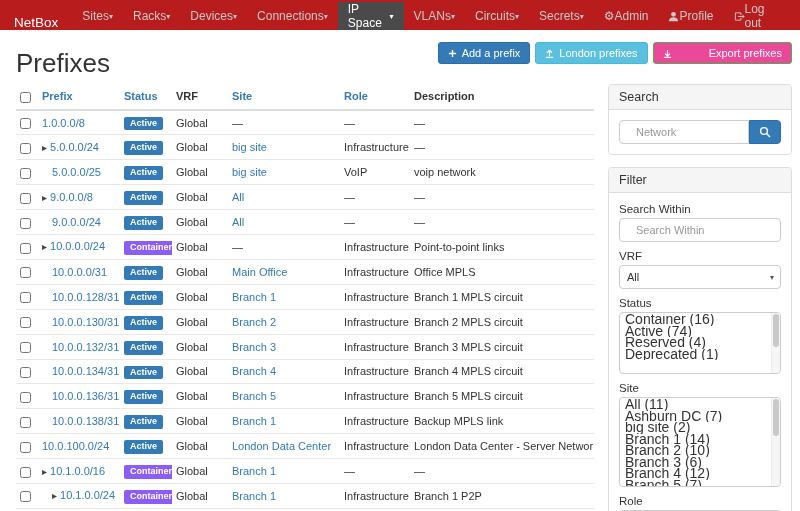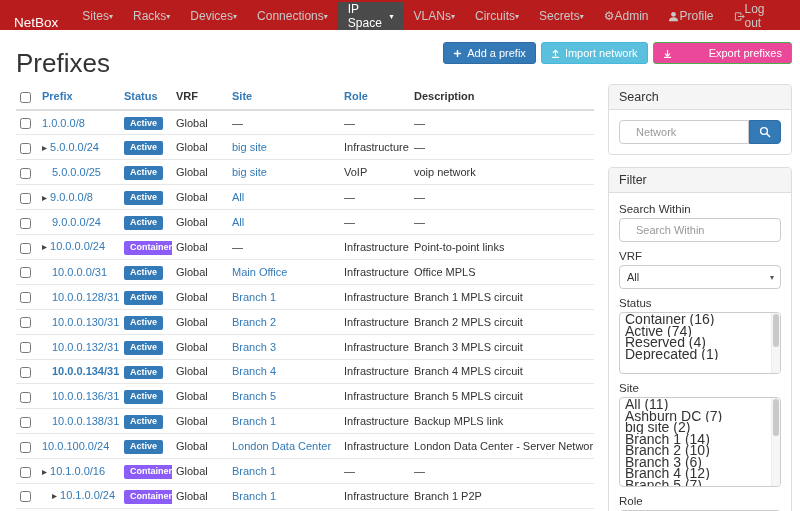--- a/index.html
+++ b/index.html
@@ -146,21 +146,21 @@
           </span>
           <span>Add a prefix</span>
         </button>
         <button class="btn btn-info">
           <span class="ic">
             <svg width="9" height="9" viewBox="0 0 10 10">
               <path d="M5 8V1.5M2.2 4.2L5 1.4l2.8 2.8" fill="none" stroke="#fff" stroke-width="1.3"></path>
               <path d="M1 9.3h8" stroke="#fff" stroke-width="1.3"></path>
             </svg>
           </span>
-          <span>Import network</span>
+          <span>London prefixes</span>
         </button>
         <button class="btn btn-success">
           <span class="ic">
             <svg width="9" height="9" viewBox="0 0 10 10">
               <path d="M5 1v6.5M2.2 5.2L5 8l2.8-2.8" fill="none" stroke="#fff" stroke-width="1.3"></path>
               <path d="M1 9.3h8" stroke="#fff" stroke-width="1.3"></path>
             </svg>
           </span>
           <span>Export prefixes</span>
         </button>
@@ -267,21 +267,21 @@
               <td class="cb-cell"><input type="checkbox" style=""></td>
               <td style="padding-left: 14px;"><a href="#" class="link">10.0.0.132/31</a></td>
               <td><span class="badge badge-active">Active</span></td>
               <td><span>Global</span></td>
               <td><a href="#" class="link">Branch 3</a></td>
               <td><span>Infrastructure</span></td>
               <td><span>Branch 3 MPLS circuit</span></td>
             </tr>
             <tr>
               <td class="cb-cell"><input type="checkbox" style=""></td>
-              <td style="padding-left: 14px; font-weight: bold;"><a href="#" class="link">10.0.0.134/31</a></td>
+              <td style="padding-left: 14px;"><a href="#" class="link">10.0.0.134/31</a></td>
               <td><span class="badge badge-active">Active</span></td>
               <td><span>Global</span></td>
               <td><a href="#" class="link">Branch 4</a></td>
               <td><span>Infrastructure</span></td>
               <td><span>Branch 4 MPLS circuit</span></td>
             </tr>
             <tr>
               <td class="cb-cell"><input type="checkbox" style=""></td>
               <td style="padding-left: 14px;"><a href="#" class="link">10.0.0.136/31</a></td>
               <td><span class="badge badge-active">Active</span></td>

